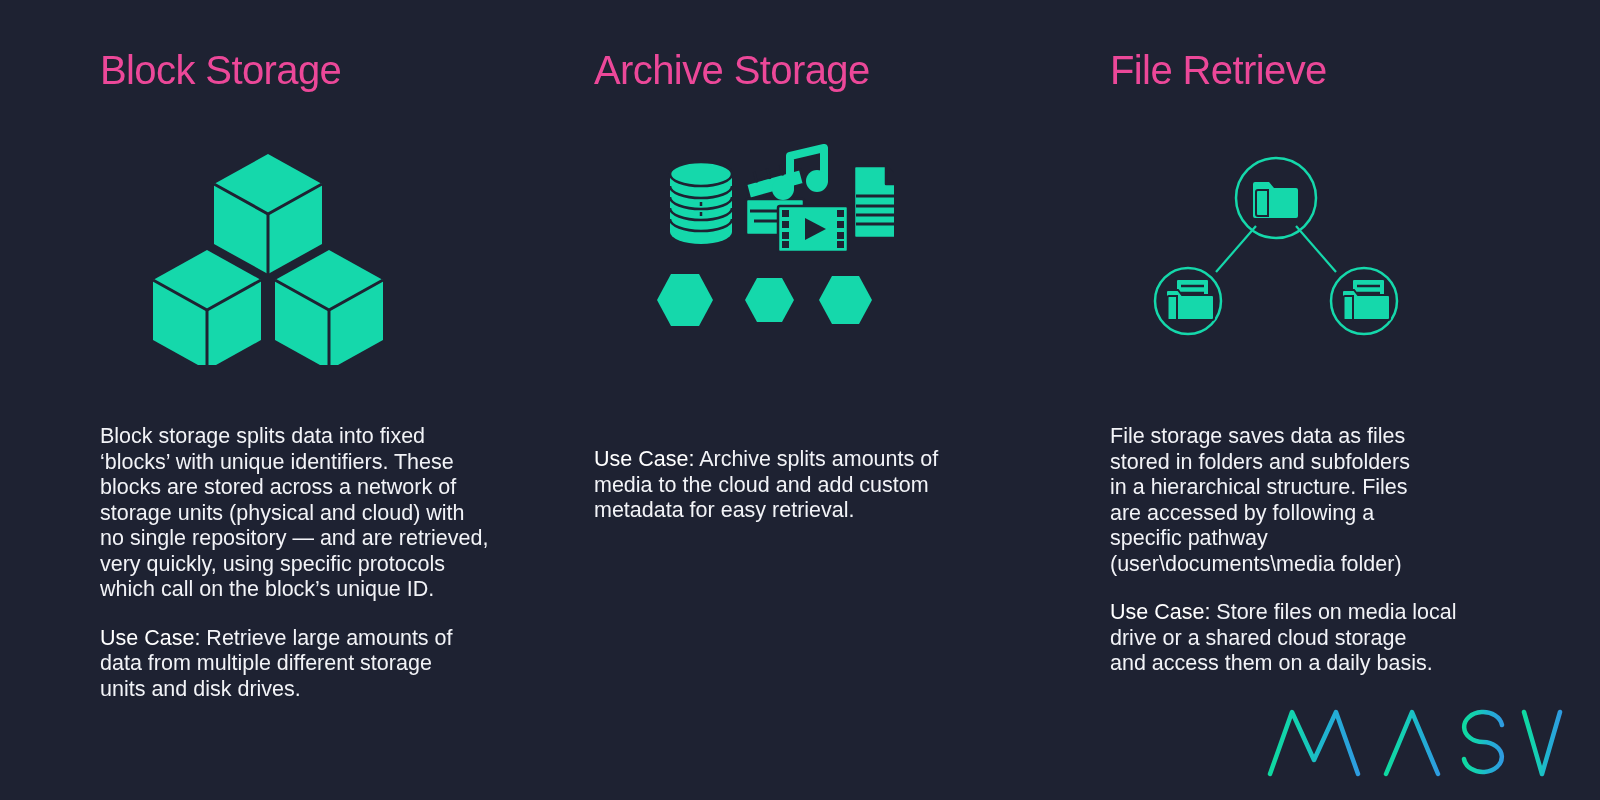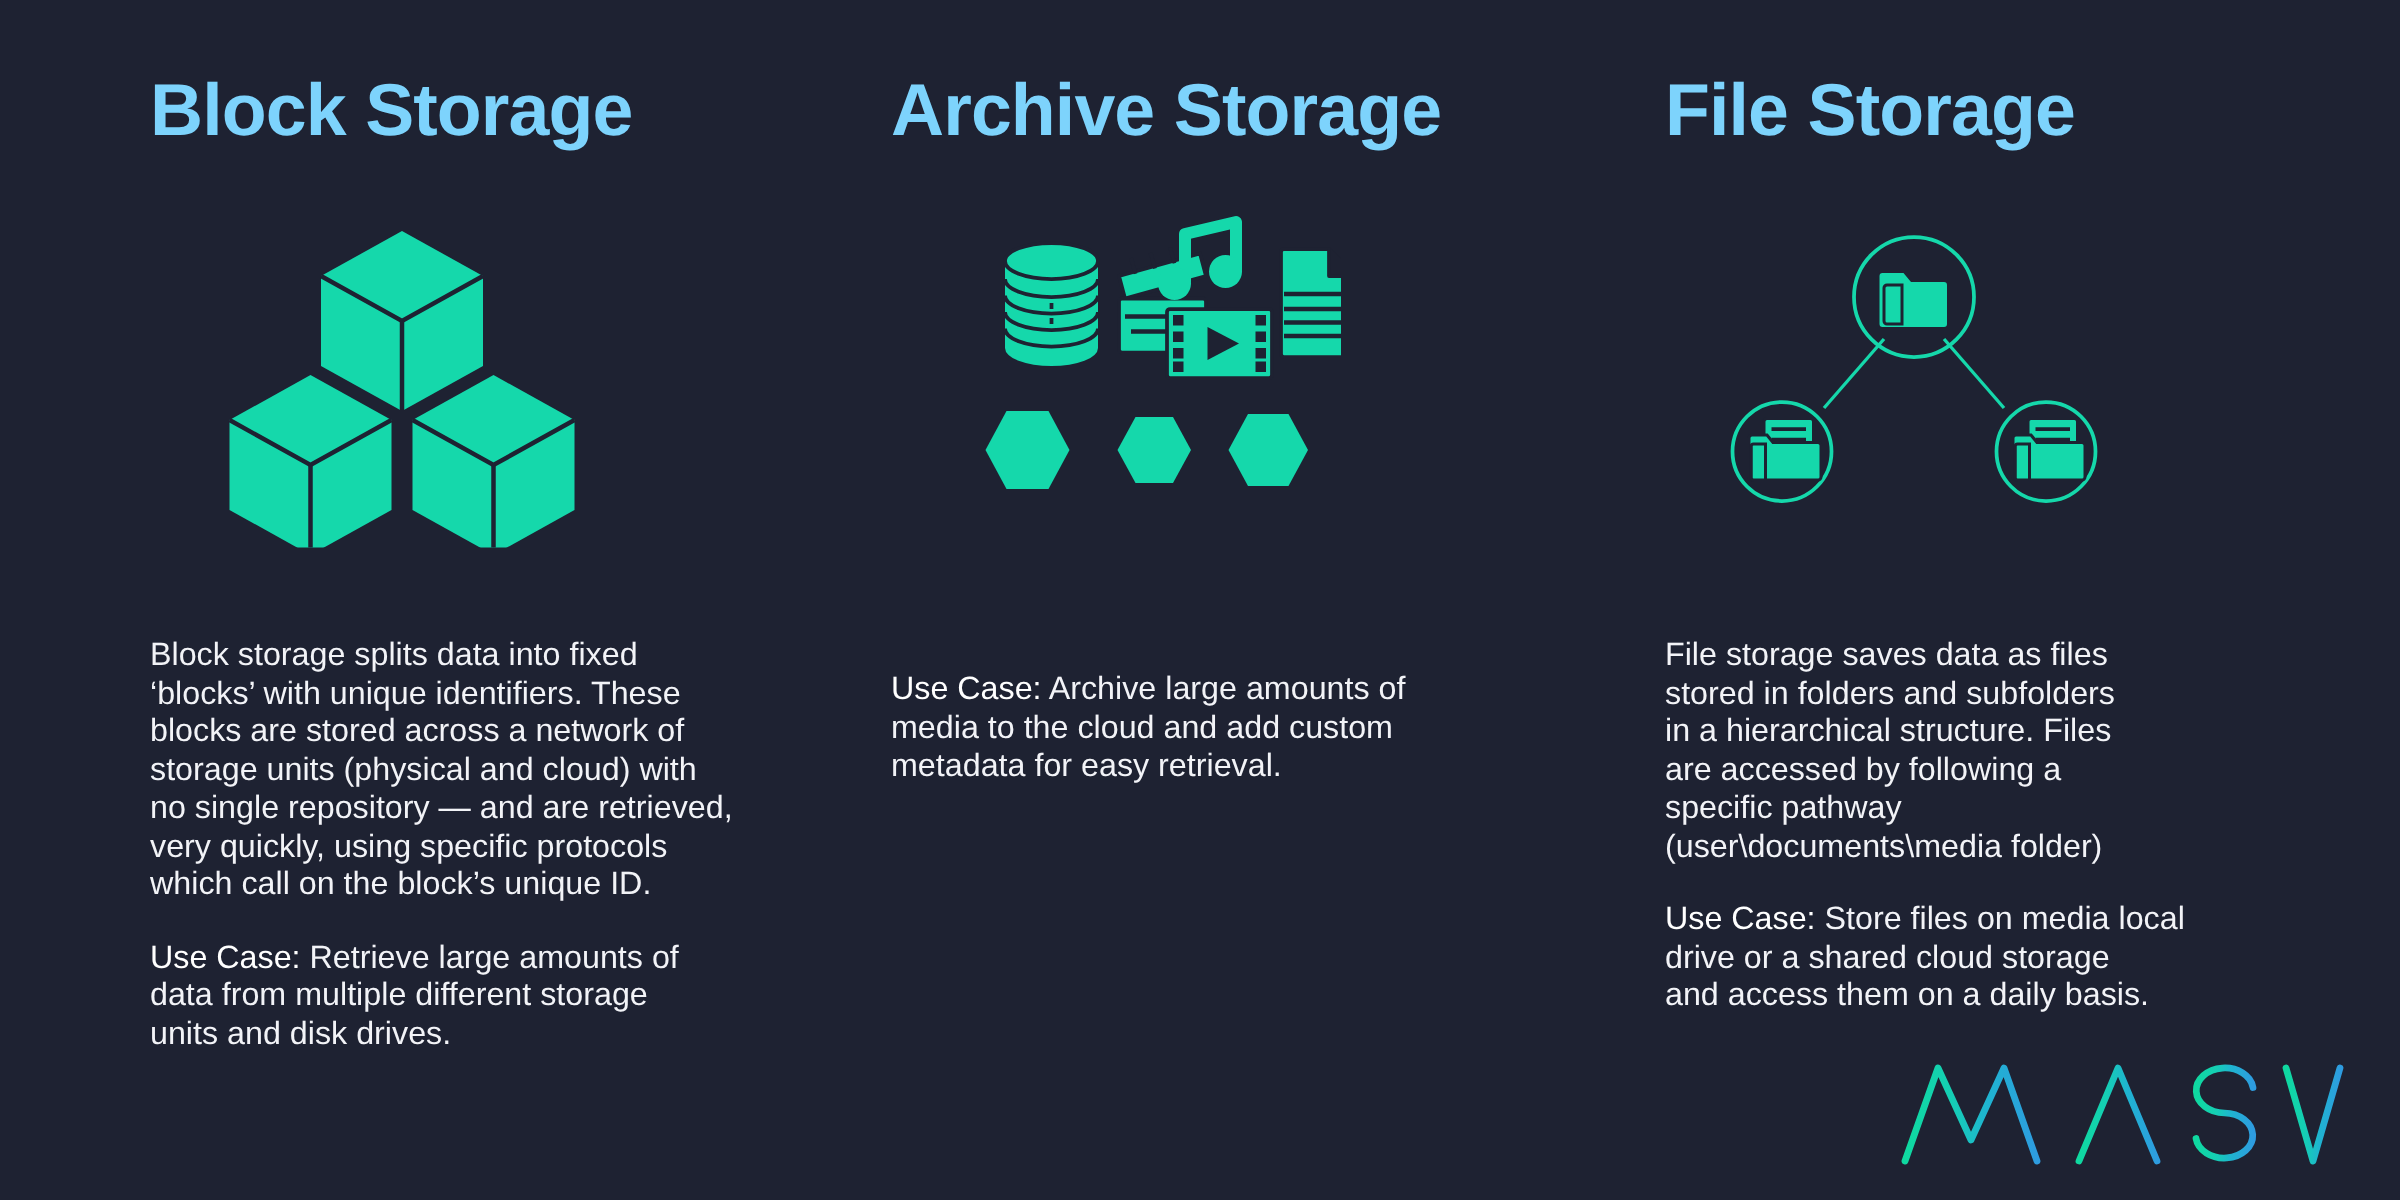--- a/index.html
+++ b/index.html
@@ -21,23 +21,23 @@
     height:800px;
   }
   #col-block  { left:100px;  width:470px; }
   #col-object { left:594px;  width:490px; }
   #col-file   { left:1110px; width:400px; }
 
   .col-title {
     position:absolute;
     top:50px;
     left:0;
-    font-size:49px;
-    font-weight:bold;
-    color:#7dd3fc;
+    font-size:40px;
+    font-weight:normal;
+    color:#ec4899;
     letter-spacing:-0.6px;
     white-space:nowrap;
     line-height:1.0;
   }
 
   .icon-area {
     position:absolute;
     top:140px;
     left:0;
     width:100%;
@@ -191,29 +191,29 @@
         <g>
           <polygon points="163,138 188,138 200,160 188,182 163,182 151,160" fill="#15d8ab"></polygon>
         </g>
         <g>
           <polygon points="238,136 265,136 278,160 265,184 238,184 225,160" fill="#15d8ab"></polygon>
         </g>
       </svg>
     </div>
 
     <div class="body-area">
-      <div class="usecase"><b>Use Case:</b><span> Archive large amounts of
+      <div class="usecase"><b>Use Case:</b><span> Archive splits amounts of
 media to the cloud and add custom
 metadata for easy retrieval.</span></div>
     </div>
   </div>
 
   <div class="col" id="col-file">
 
-    <div class="col-title">File Storage</div>
+    <div class="col-title">File Retrieve</div>
 
     <div class="icon-area">
       <svg width="300" height="225" viewBox="0 0 300 225">
 
         <line x1="146" y1="86" x2="106" y2="132" stroke="#15d8ab" stroke-width="2.2"></line>
         <line x1="186" y1="86" x2="226" y2="132" stroke="#15d8ab" stroke-width="2.2"></line>
 
         <g>
           <circle cx="166" cy="58" r="40" fill="none" stroke="#15d8ab" stroke-width="2.5"></circle>
           <path d="M145,42 h14 l5,6 h22 a2,2 0 0 1 2,2 v26 a2,2 0 0 1 -2,2 h-41 a2,2 0 0 1 -2,-2 v-32 a2,2 0 0 1 2,-2 z" fill="#15d8ab"></path>

